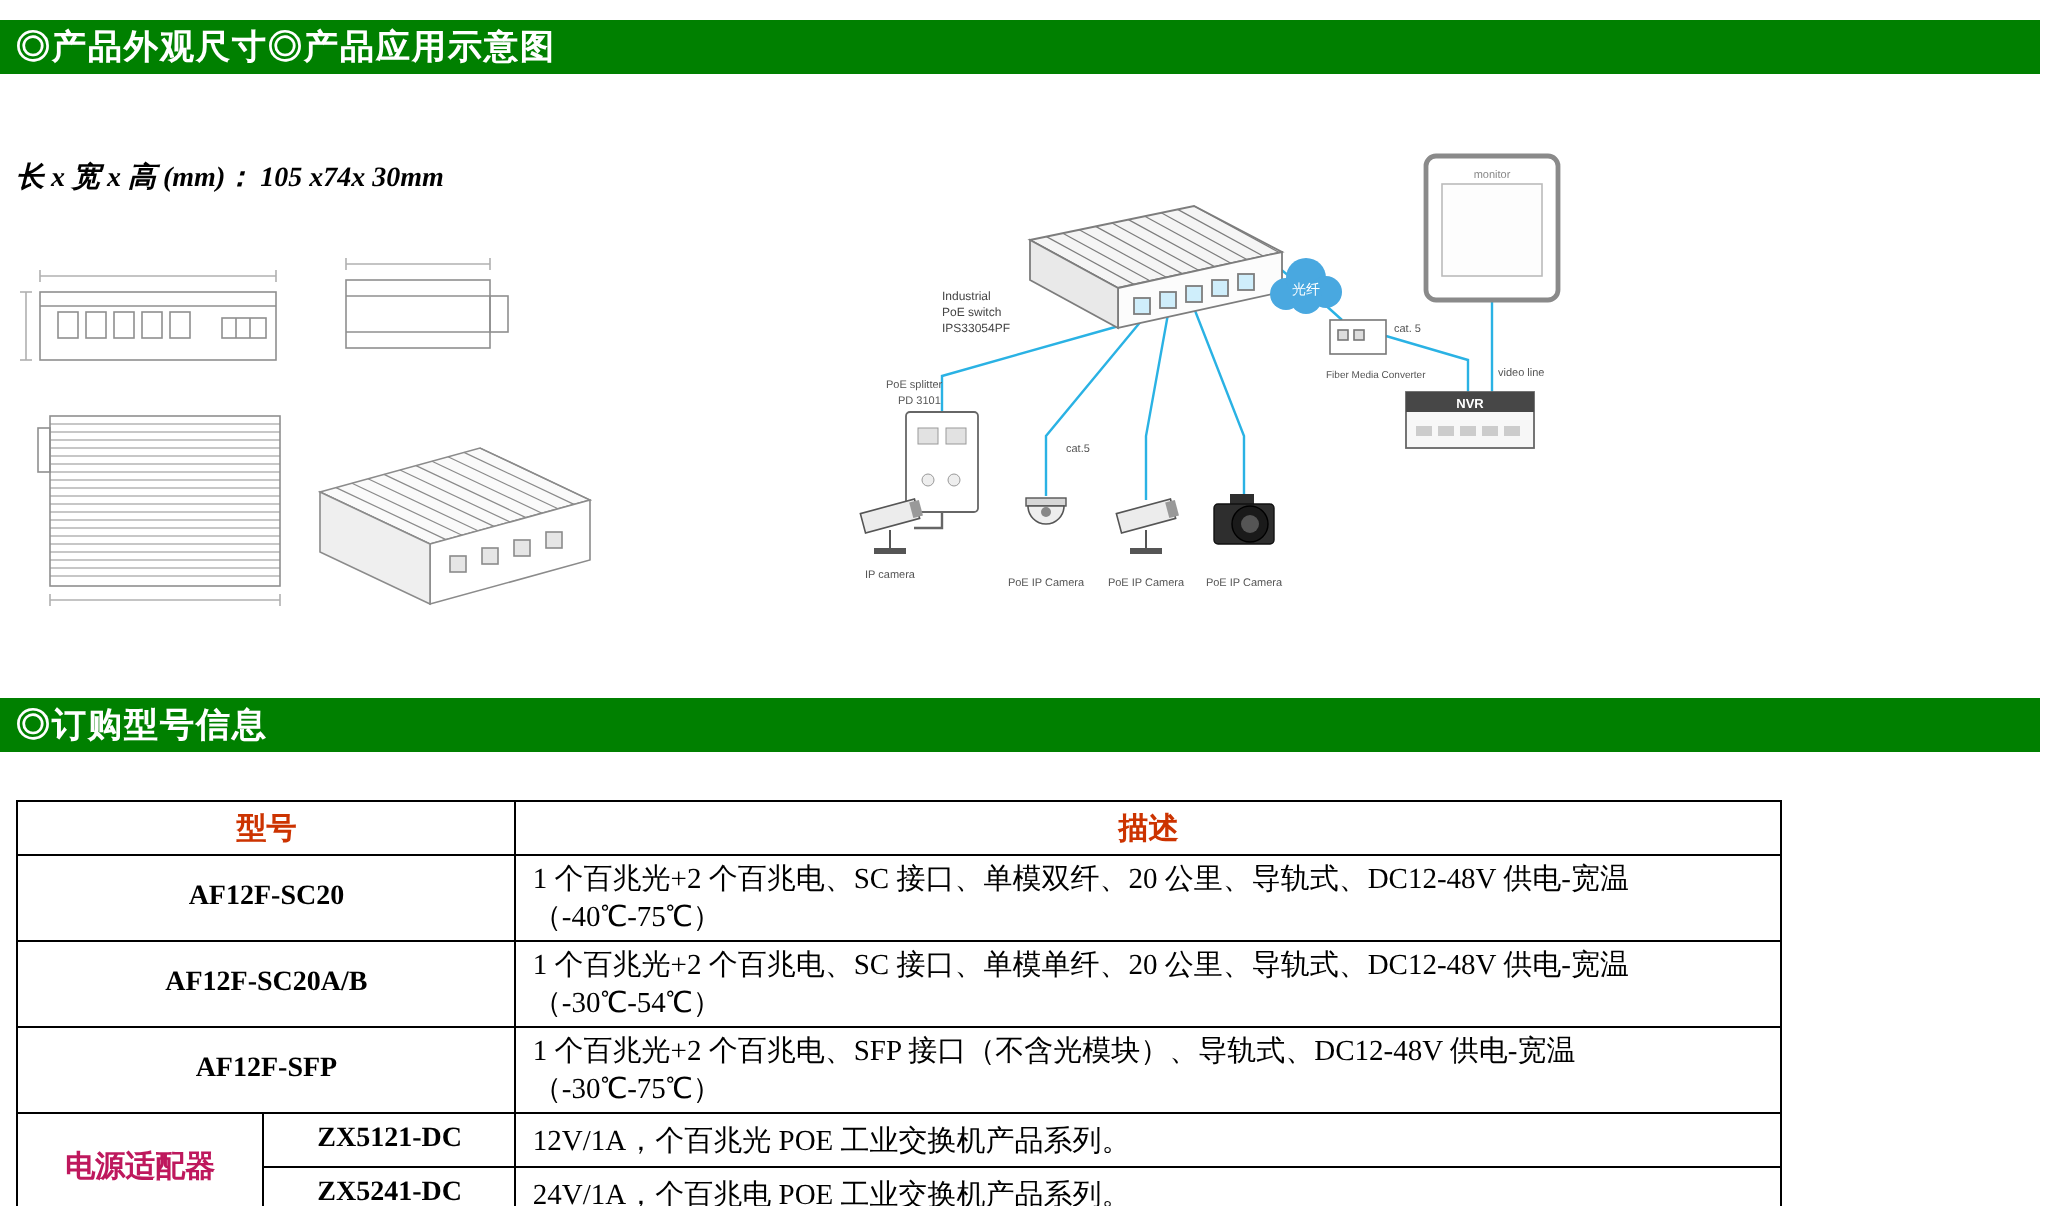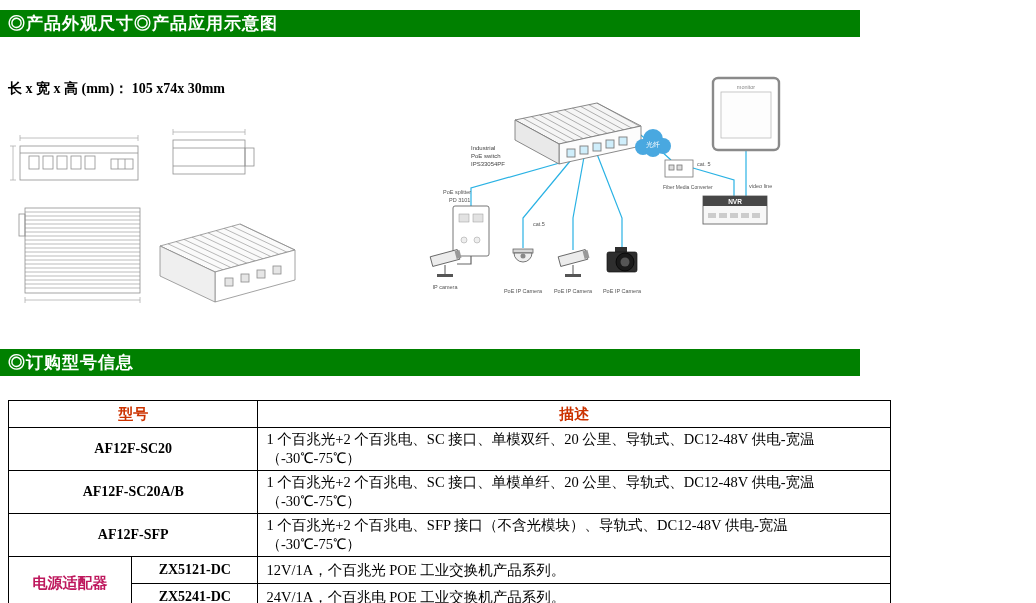--- a/index.html
+++ b/index.html
@@ -1,25 +1,25 @@
 <!DOCTYPE html>
 <html><head>
 <meta charset="utf-8">
 <style>
   html,body{margin:0;padding:0;background:#fff;}
   .page{position:relative;width:1036px;height:603px;background:#ffffff;overflow:hidden;
         font-family:"Liberation Sans", sans-serif;color:#000;}
-  .greenbar{position:absolute;left:0;width:860px;height:27px;background:#008000;
+  .greenbar{position:absolute;left:0;width:1020px;height:27px;background:#008000;
             color:#ffffff;font-weight:bold;font-size:17px;line-height:27px;
             padding-left:8px;box-sizing:border-box;letter-spacing:1px;
             font-family:"Liberation Serif", serif;}
   .bar1{top:10px;}
   .bar2{top:331px;margin-top:18px;}
   .dim-note{position:absolute;top:80px;left:8px;font-size:14px;font-weight:bold;
-            font-family:"Liberation Serif", serif;color:#000;}
+            font-family:"Liberation Serif", serif;color:#000;font-style:italic;}
   .drawing{position:absolute;left:5px;top:118px;}
   .appdiagram{position:absolute;left:385px;top:48px;}
   table.order{position:absolute;top:400px;left:8px;width:883px;border-collapse:collapse;
               font-size:14px;background:#fff;}
   table.order td,table.order th{border:1px solid #000;padding:2px 8px;height:27px;
               box-sizing:border-box;font-family:"Liberation Serif", serif;}
   table.order th{color:#cc3300;font-weight:bold;text-align:center;font-size:15px;}
   td.model{text-align:center;font-weight:bold;}
   td.desc{text-align:left;font-weight:normal;font-size:14.5px;}
   td.adapter-label{color:#be185d;font-weight:bold;text-align:center;font-size:15px;}
@@ -208,25 +208,25 @@
         <col style="width:138px">
         <col style="width:740px">
       </colgroup>
     <tbody>
         <tr>
       <th colspan="2">型号</th>
       <th>描述</th>
     </tr>
     <tr>
       <td colspan="2" class="model">AF12F-SC20</td>
-      <td class="desc">1 个百兆光+2 个百兆电、SC 接口、单模双纤、20 公里、导轨式、DC12-48V 供电-宽温（-30℃-75℃）</td>
+      <td class="desc">1 个百兆光+2 个百兆电、SC 接口、单模双纤、20 公里、导轨式、DC12-48V 供电-宽温（-40℃-75℃）</td>
     </tr>
     <tr>
       <td colspan="2" class="model">AF12F-SC20A/B</td>
-      <td class="desc">1 个百兆光+2 个百兆电、SC 接口、单模单纤、20 公里、导轨式、DC12-48V 供电-宽温（-30℃-75℃）</td>
+      <td class="desc">1 个百兆光+2 个百兆电、SC 接口、单模单纤、20 公里、导轨式、DC12-48V 供电-宽温（-30℃-54℃）</td>
     </tr>
     <tr>
       <td colspan="2" class="model">AF12F-SFP</td>
       <td class="desc">1 个百兆光+2 个百兆电、SFP 接口（不含光模块）、导轨式、DC12-48V 供电-宽温（-30℃-75℃）</td>
     </tr>
     <tr>
       <td rowspan="2" class="adapter-label">电源适配器</td>
       <td class="model">ZX5121-DC</td>
       <td class="desc">12V/1A，个百兆光 POE 工业交换机产品系列。</td>
     </tr>

